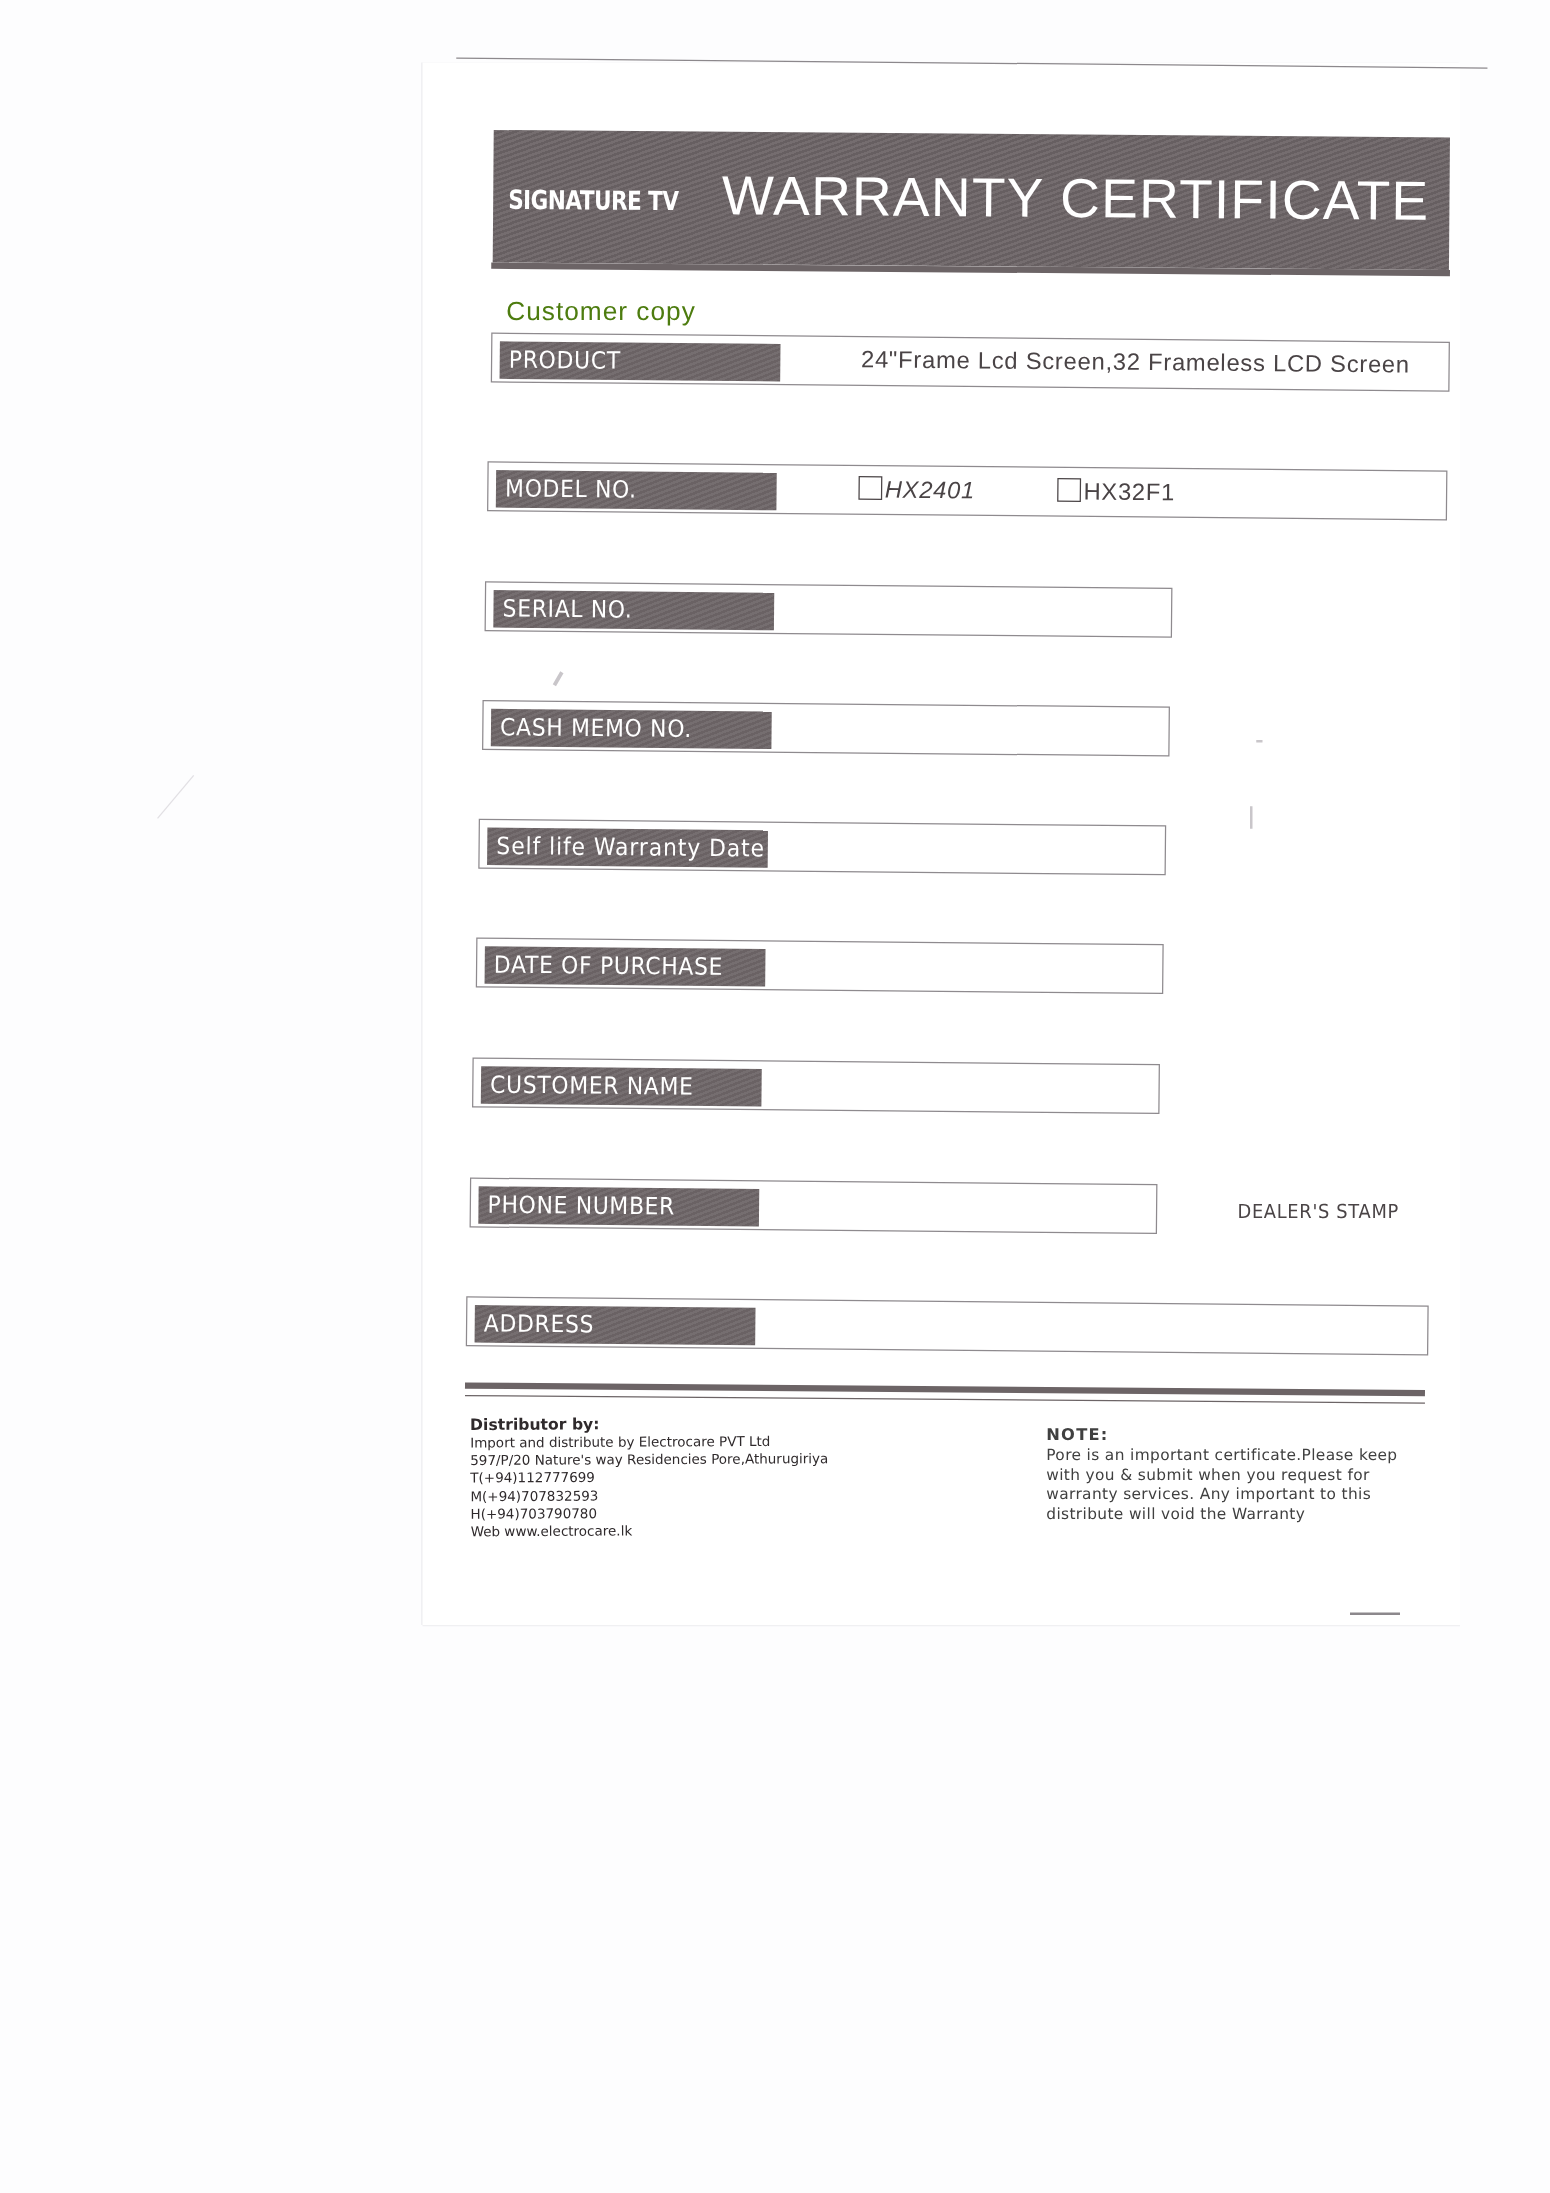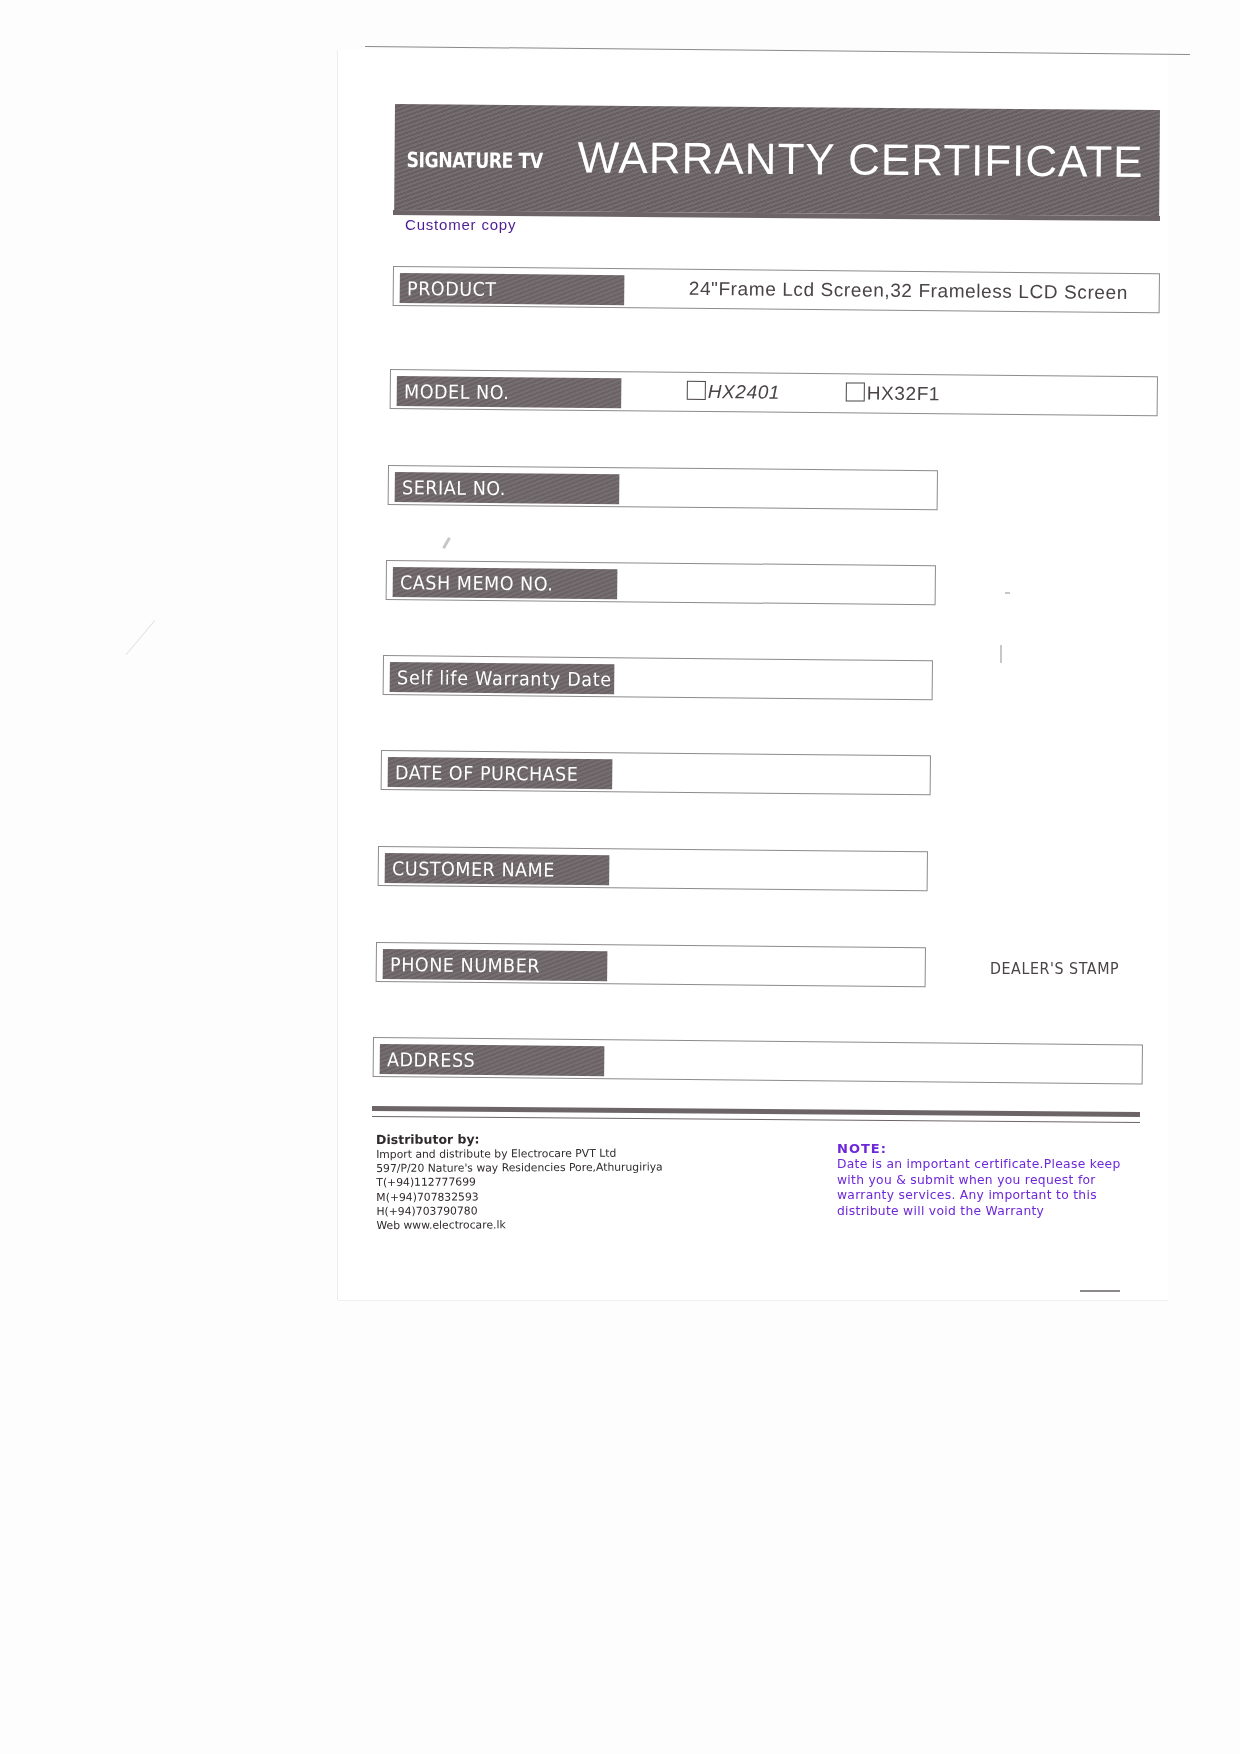--- a/index.html
+++ b/index.html
@@ -34,22 +34,22 @@
   .band .title {
     position:absolute; left:183px; top:27px;
     font-family:"Liberation Sans", sans-serif;
     font-size:44px; color:#fff; letter-spacing:1px;
   }
   .band-rule {
     position:absolute; left:393px; top:210px; width:767px; height:5px;
     background:#6c6466; transform:rotate(0.45deg); transform-origin:left;
   }
   .copy-label {
-    position:absolute; left:405px; top:216px;
-    font-family:"Liberation Sans", sans-serif; font-size:15px; color:#4c1d95;
+    position:absolute; left:405px; top:238px;
+    font-family:"Liberation Sans", sans-serif; font-size:21px; color:#4d7c0f;
     letter-spacing:0.8px;
   }
   .row {
     position:absolute; height:38px;
     border:1px solid #8e8a8e; background:transparent;
     transform:rotate(0.55deg); transform-origin:left top;
   }
   .row .lbl {
     position:absolute; left:6px; top:6px; height:30px;
     background:
@@ -84,21 +84,21 @@
   }
   .distrib {
     position:absolute; left:376px; top:1131px;
     font-family:"DejaVu Sans", sans-serif; font-size:10.8px; line-height:14.2px;
     color:#2f2a2c; transform:rotate(-0.3deg); transform-origin:left top;
   }
   .distrib .head { font-weight:bold; font-size:12.5px; line-height:17px; }
   .note {
     position:absolute; left:837px; top:1140px; width:330px;
     font-family:"DejaVu Sans", sans-serif; font-size:12.3px; line-height:15.5px;
-    color:#6d28d9; letter-spacing:0.3px;
+    color:#404040; letter-spacing:0.3px;
   }
   .note .head { font-weight:bold; font-size:13px; letter-spacing:1px; line-height:17px; }
   .speck { position:absolute; background:#c9c6ca; }
 </style>
 </head>
 <body>
 
 <div class="sheet"></div>
 <div class="top-rule"></div>
 
@@ -170,21 +170,21 @@
   <div>Import and distribute by Electrocare PVT Ltd</div>
   <div>597/P/20 Nature's way Residencies Pore,Athurugiriya</div>
   <div>T(+94)112777699</div>
   <div>M(+94)707832593</div>
   <div>H(+94)703790780</div>
   <div>Web www.electrocare.lk</div>
 </div>
 
 <div class="note">
   <div class="head">NOTE:</div>
-  <div>Date is an important certificate.Please keep</div>
+  <div>Pore is an important certificate.Please keep</div>
   <div>with you &amp; submit when you request for</div>
   <div>warranty services. Any important to this</div>
   <div>distribute will void the Warranty</div>
 </div>
 
 <div class="speck" style="left:445px; top:537px; width:3px; height:12px; transform:rotate(30deg);"></div>
 <div class="speck" style="left:1005px; top:592px; width:5px; height:2px;"></div>
 <div class="speck" style="left:1000px; top:645px; width:2px; height:18px;"></div>
 <div class="speck" style="left:140px; top:615px; width:1px; height:45px; transform:rotate(40deg); background:#e2e0e4;"></div>
 <div class="speck" style="left:1080px; top:1290px; width:40px; height:2px; background:#8c888c;"></div>

